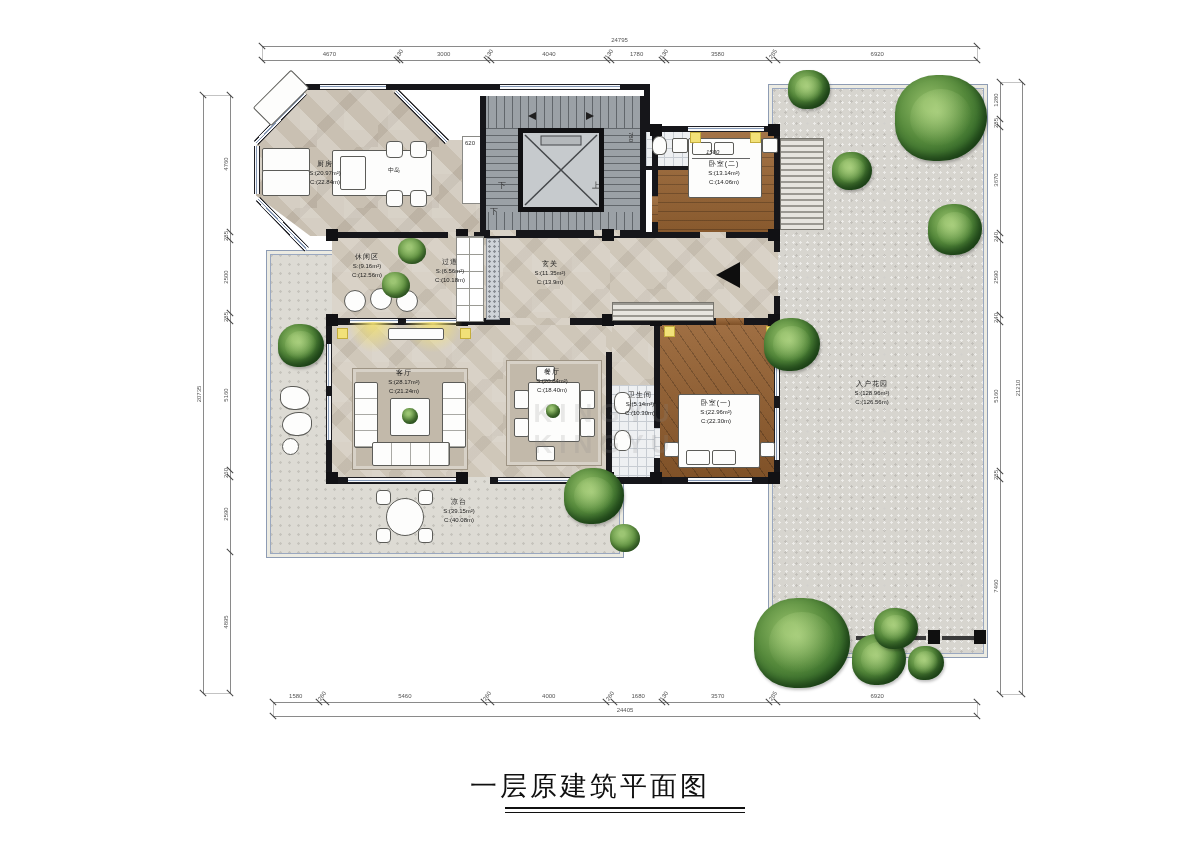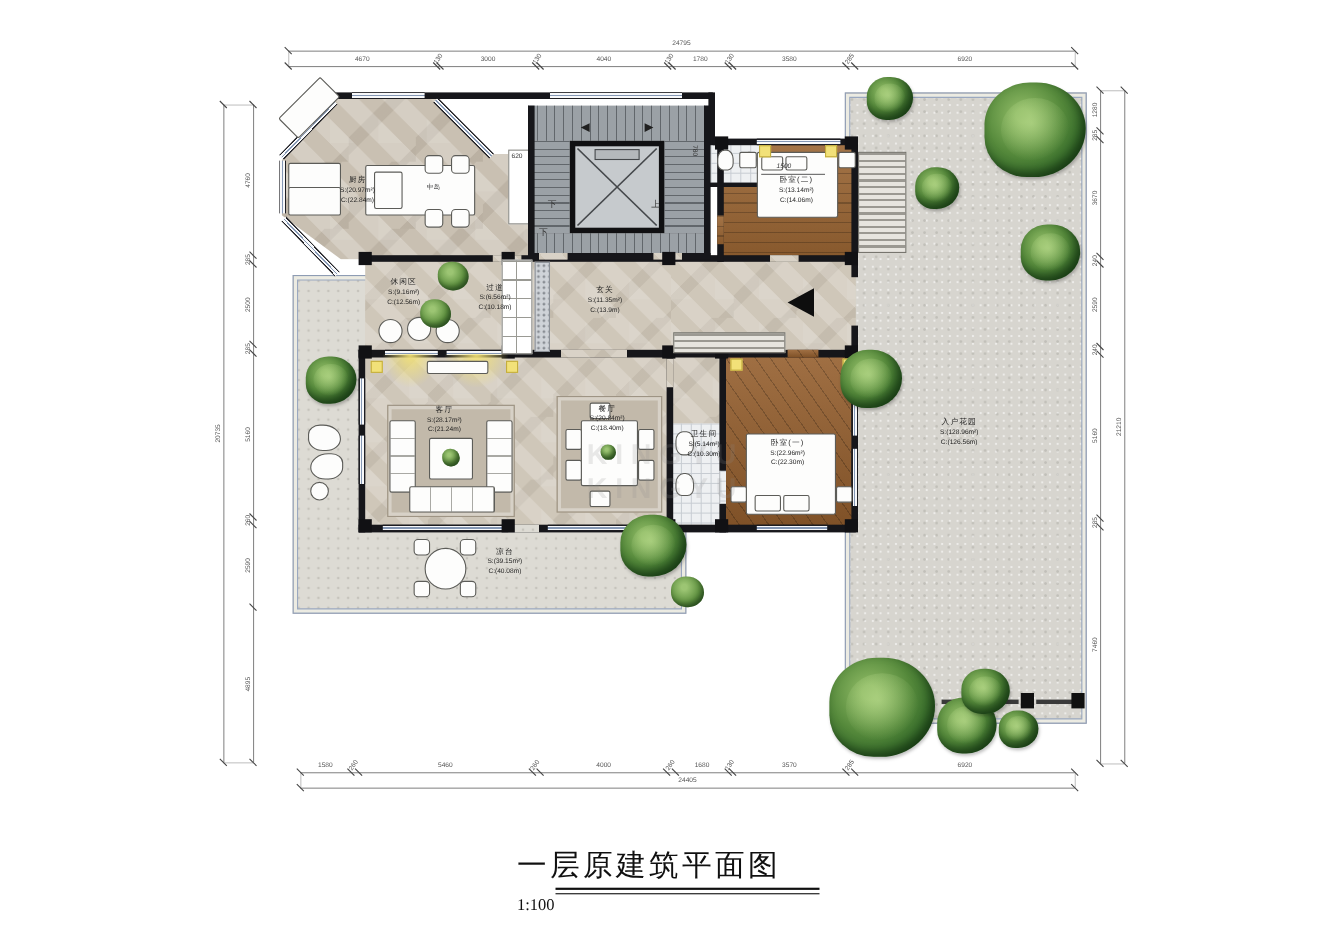--- a/index.html
+++ b/index.html
@@ -252,21 +252,20 @@
   <div class="ann" style="left:498px;top:180px;font-size:8px;">下</div>
   <div class="ann" style="left:490px;top:206px;font-size:8px;">下</div>
   <div class="ann" style="left:592px;top:180px;font-size:8px;">上</div>
 
   <div class="wm">KINGYU KINGYU</div>
 
   <div class="titlebox">
     <div class="t">一层原建筑平面图</div>
     <div class="tline" style="width:240px;"></div>
     <div class="tline2" style="width:240px;"></div>
-    <div class="s">1:100</div>
   </div>
 <div class="tree" style="left: 895px; top: 75px; width: 92px; height: 86px;"></div>
     <div class="tree" style="left: 832px; top: 152px; width: 40px; height: 38px;"></div>
     <div class="tree" style="left: 928px; top: 204px; width: 54px; height: 51px;"></div>
     <div class="tree" style="left: 764px; top: 318px; width: 56px; height: 53px;"></div>
     <div class="tree" style="left: 754px; top: 598px; width: 96px; height: 90px;"></div>
     <div class="tree" style="left: 852px; top: 634px; width: 54px; height: 51px;"></div>
     <div class="tree" style="left: 908px; top: 646px; width: 36px; height: 34px;"></div>
     <div class="tree" style="left: 874px; top: 608px; width: 44px; height: 41px;"></div>
     <div class="tree" style="left: 564px; top: 468px; width: 60px; height: 56px;"></div>

